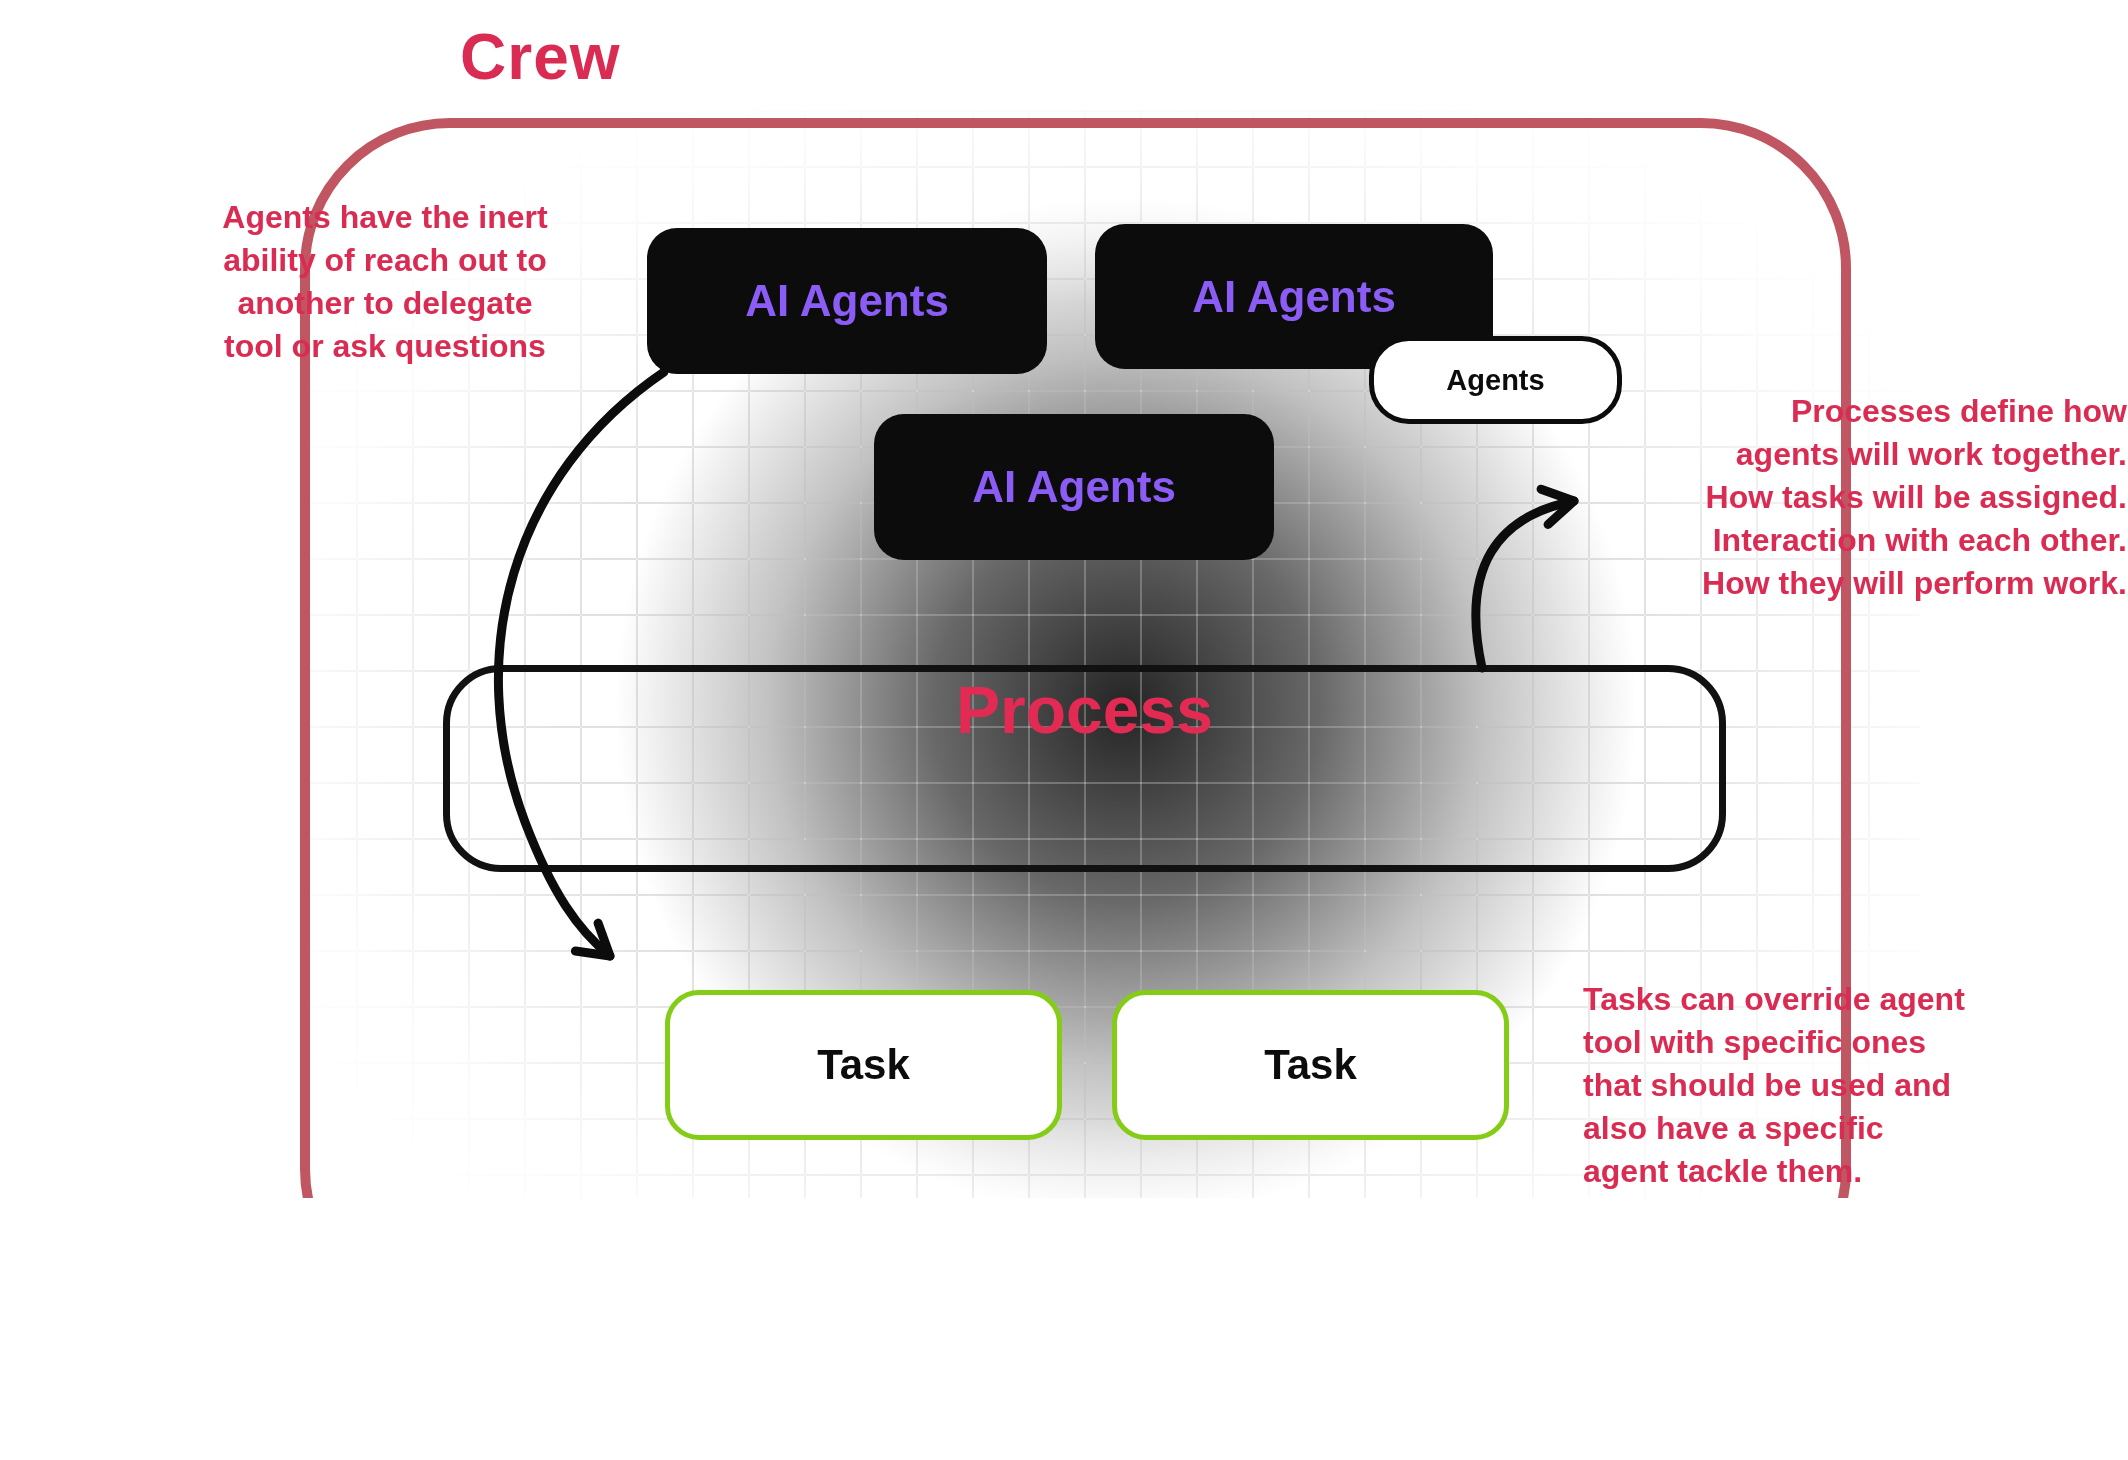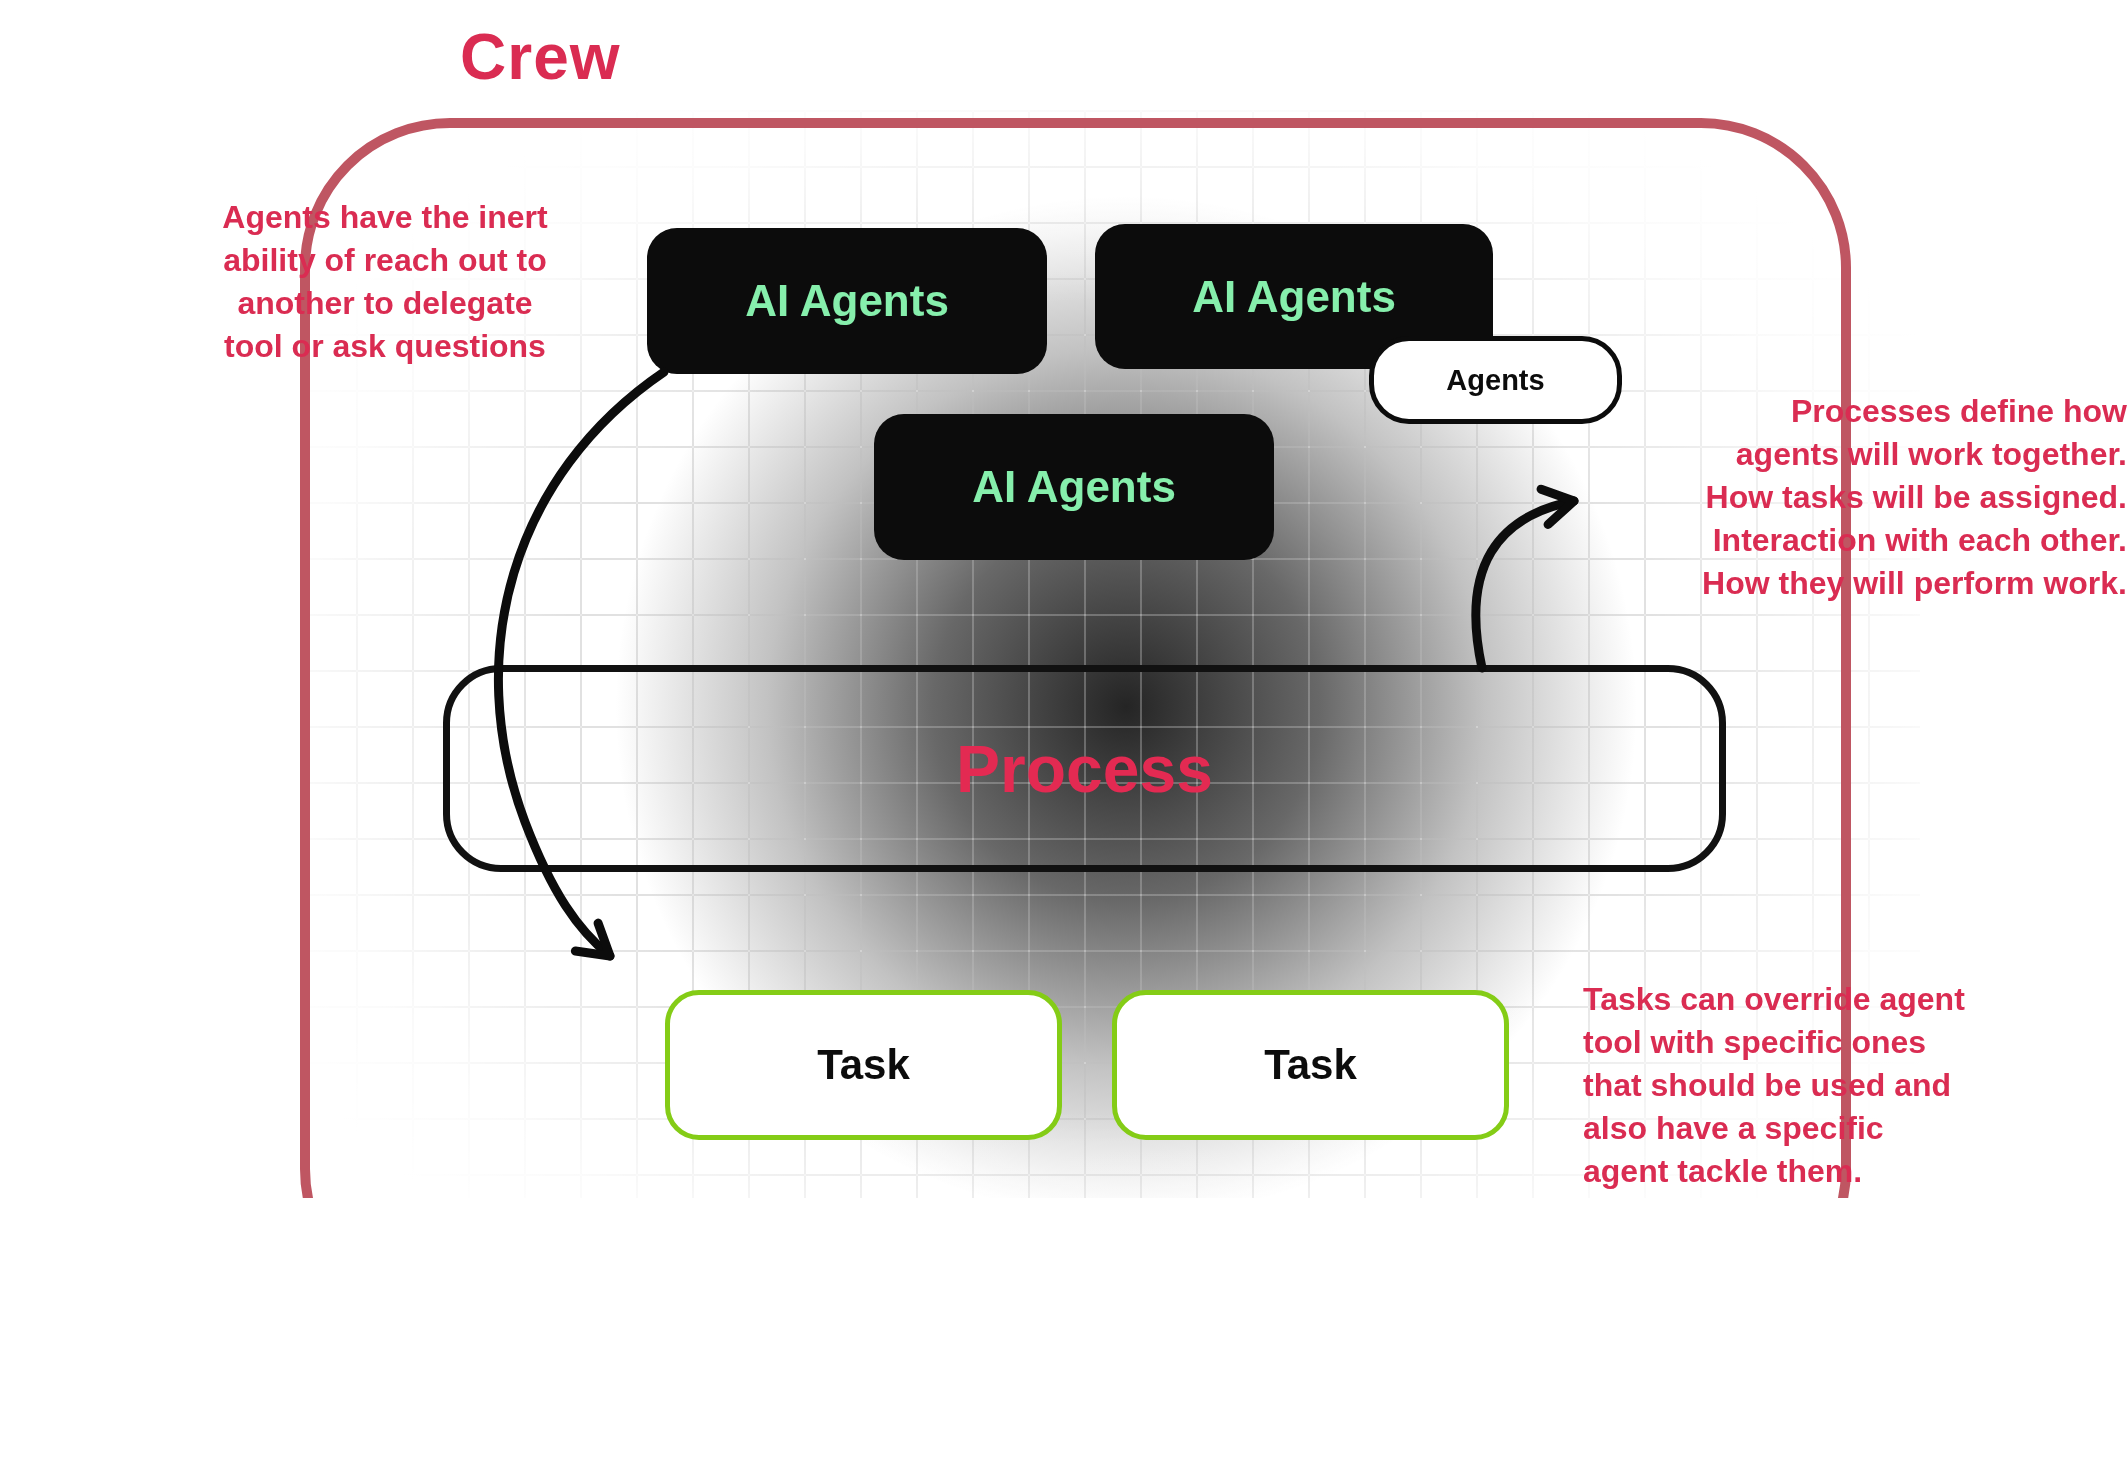--- a/index.html
+++ b/index.html
@@ -84,21 +84,21 @@
     width: 470px;
     text-align: left;
   }
 
   
   .agent-box {
     position: absolute;
     background: #0c0c0c;
     border-radius: 30px;
     display: flex; align-items: center; justify-content: center;
-    color: #86efac;
+    color: #8b5cf6;
     font-size: 44px; font-weight: bold;
   }
   .agent-1 { left: 647px;  top: 228px; width: 400px; height: 146px; }
   .agent-2 { left: 1095px; top: 224px; width: 398px; height: 145px; }
   .agent-3 { left: 874px;  top: 414px; width: 400px; height: 146px; }
 
   .tools-box {
     position: absolute;
     left: 1369px; top: 336px;
     width: 253px; height: 88px;
@@ -108,21 +108,21 @@
     display: flex; align-items: center; justify-content: center;
     font-size: 29px; font-weight: bold; color: #0c0c0c;
   }
 
   .process-box {
     position: absolute;
     left: 443px; top: 665px;
     width: 1283px; height: 207px;
     border: 7px solid #111111;
     border-radius: 58px;
-    display: flex; align-items: center; justify-content: center;
+    display: flex; align-items: flex-start; justify-content: center;
   }
   .process-label {
     font-size: 66px; font-weight: bold;
     color: #e32a52;
   }
 
   .task-box {
     position: absolute;
     width: 397px; height: 150px;
     background: #ffffff;

